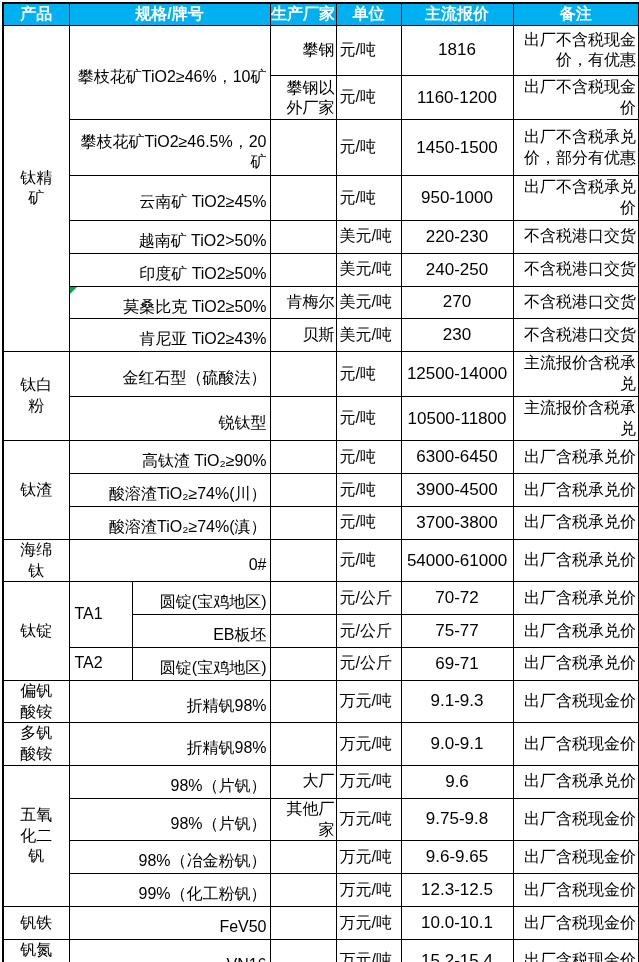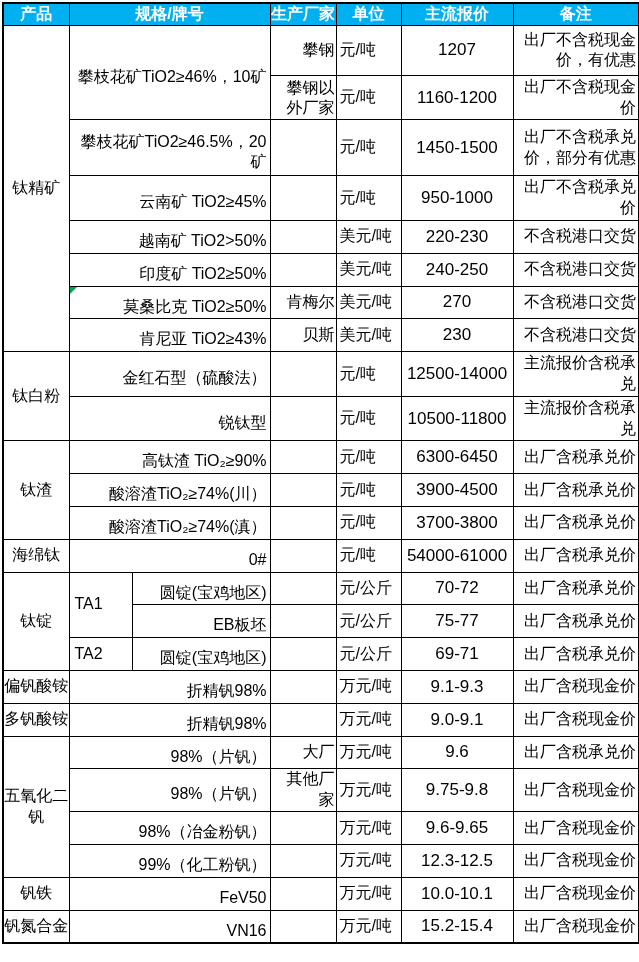--- a/index.html
+++ b/index.html
@@ -32,21 +32,21 @@
     overflow: hidden;
     word-break: break-all;
   }
   .price-table th {
     background: var(--header_bg);
     color: var(--header_text);
     font-weight: bold;
     text-align: center;
     height: 18px;
   }
-  td.c-product { text-align: center; padding: 0 0; }
+  td.c-product { text-align: center; padding: 0 15px; }
   td.c-spec   { text-align: right; padding: 10px 3px 1px 4px; }
   td.c-grade  { text-align: left; padding: 1px 2px 1px 5px; }
   td.c-mfr    { text-align: right; padding: 0 1px; }
   td.c-mfr.small { font-size: 16px; line-height: 1.25; }
   td.c-unit   { text-align: left; padding-left: 3px; }
   td.c-price  { text-align: center; font-size: 17px; }
   td.c-note   { text-align: right; padding: 1px 2px 1px 4px; }
   td.rel { position: relative; }
   .comment-marker {
     position: absolute; top: 0; left: 0;
@@ -77,21 +77,21 @@
     <th>单位</th>
     <th>主流报价</th>
     <th>备注</th>
   </tr>
 
   <tr style="height:50px">
     <td class="c-product" rowspan="8">钛精矿</td>
     <td class="c-spec" colspan="2" rowspan="2">攀枝花矿TiO2≥46%，10矿</td>
     <td class="c-mfr">攀钢</td>
     <td class="c-unit">元/吨</td>
-    <td class="c-price">1207</td>
+    <td class="c-price">1816</td>
     <td class="c-note">出厂不含税现金价，有优惠</td>
   </tr>
   <tr style="height:35px">
     <td class="c-mfr small">攀钢以外厂家</td>
     <td class="c-unit">元/吨</td>
     <td class="c-price">1160-1200</td>
     <td class="c-note">出厂不含税现金价</td>
   </tr>
   <tr style="height:56px">
     <td class="c-spec" colspan="2">攀枝花矿TiO2≥46.5%，20矿</td>

